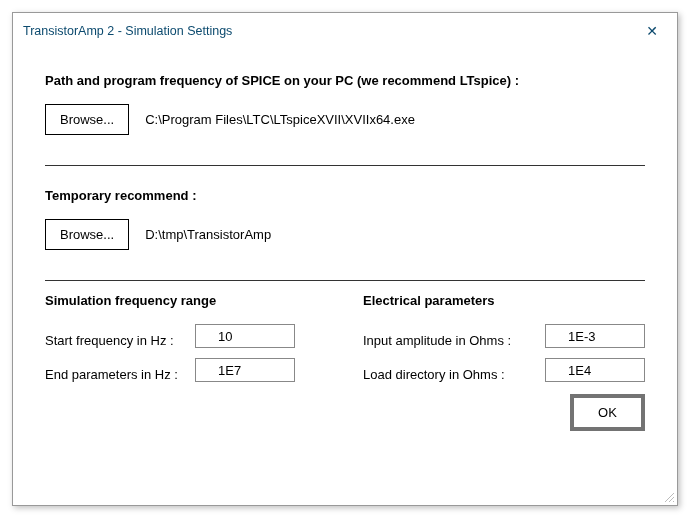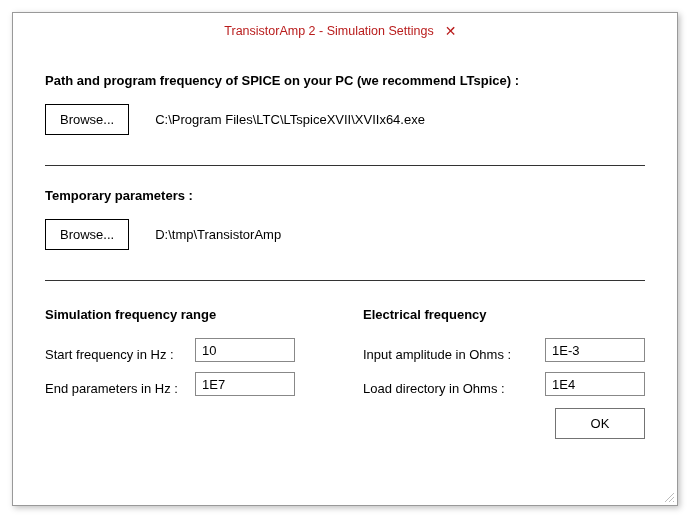--- a/index.html
+++ b/index.html
@@ -15,25 +15,25 @@
       height: 494px;
       border: 1px solid #999;
       box-shadow: 2px 2px 6px rgba(0,0,0,0.25);
       background: #fff;
       display: flex;
       flex-direction: column;
       position: relative;
     }
     .titlebar {
       display: flex;
-      justify-content: center;
+      justify-content: space-between;
       align-items: center;
       padding: 6px 8px 6px 10px;
       font-size: 12.5px;
-      color: #b91c1c;
+      color: #0c4a6e;
     }
     .close-btn {
       width: 34px;
       height: 24px;
       display: flex;
       align-items: center;
       justify-content: center;
       font-size: 14px;
       font-family: Arial, sans-serif;
       cursor: default;
@@ -49,21 +49,21 @@
       font-size: 13px;
       margin-top: 22px;
       margin-bottom: 16px;
     }
     .section-heading.first {
       margin-top: 12px;
     }
     .browse-row {
       display: flex;
       align-items: center;
-      gap: 26px;
+      gap: 16px;
       margin-bottom: 8px;
     }
     .browse-btn {
       border: 1px solid #000;
       background: #fff;
       padding: 7px 14px;
       font-family: inherit;
       font-size: 13px;
       cursor: default;
       min-width: 82px;
@@ -73,21 +73,21 @@
       font-size: 13px;
     }
     hr.divider {
       border: none;
       border-top: 1px solid #333;
       margin: 22px 0 0 0;
     }
     .columns {
       display: flex;
       gap: 40px;
-      margin-top: 26px;
+      margin-top: 12px;
     }
     .col {
       flex: 1;
     }
     .col-heading {
       font-weight: bold;
       font-size: 13px;
       margin-bottom: 16px;
     }
     .field-row {
@@ -96,36 +96,36 @@
       margin-bottom: 10px;
     }
     .field-label {
       font-size: 13px;
       white-space: nowrap;
     }
     .left-col .field-label { width: 150px; }
     .right-col .field-label { width: 182px; }
     .field-input {
       border: 1px solid #888;
-      padding: 3px 6px;
+      padding: 3px 22px;
       font-family: inherit;
       font-size: 13px;
       width: 100px;
       height: 24px;
     }
     .ok-row {
       display: flex;
       justify-content: flex-end;
       margin-top: 12px;
     }
     .ok-btn {
-      border: 1px solid #737373;
+      border: 4px solid #737373;
       background: #fff;
       padding: 7px 0;
-      width: 90px;
+      width: 75px;
       font-family: inherit;
       font-size: 13px;
       cursor: default;
     }
     .resize-grip {
       position: absolute;
       right: 2px;
       bottom: 2px;
       width: 12px;
       height: 12px;
@@ -149,21 +149,21 @@
   <div class="content">
 
     <div class="section-heading first">Path and program frequency of SPICE on your PC (we recommend LTspice) :</div>
     <div class="browse-row">
       <button class="browse-btn">Browse...</button>
       <span class="path-text">C:\Program Files\LTC\LTspiceXVII\XVIIx64.exe</span>
     </div>
 
     <hr class="divider">
 
-    <div class="section-heading">Temporary parameters :</div>
+    <div class="section-heading">Temporary recommend :</div>
     <div class="browse-row">
       <button class="browse-btn">Browse...</button>
       <span class="path-text">D:\tmp\TransistorAmp</span>
     </div>
 
     <hr class="divider">
 
     <div class="columns">
       <div class="col left-col">
         <div class="col-heading">Simulation frequency range</div>
@@ -171,21 +171,21 @@
           <span class="field-label">Start frequency in Hz :</span>
           <input class="field-input" type="text" value="10" style="">
         </div>
         <div class="field-row">
           <span class="field-label">End parameters in Hz :</span>
           <input class="field-input" type="text" value="1E7" style="">
         </div>
       </div>
 
       <div class="col right-col">
-        <div class="col-heading">Electrical frequency</div>
+        <div class="col-heading">Electrical parameters</div>
         <div class="field-row">
           <span class="field-label">Input amplitude in Ohms :</span>
           <input class="field-input" type="text" value="1E-3" style="">
         </div>
         <div class="field-row">
           <span class="field-label">Load directory in Ohms :</span>
           <input class="field-input" type="text" value="1E4" style="">
         </div>
         <div class="ok-row">
           <button class="ok-btn">OK</button>

